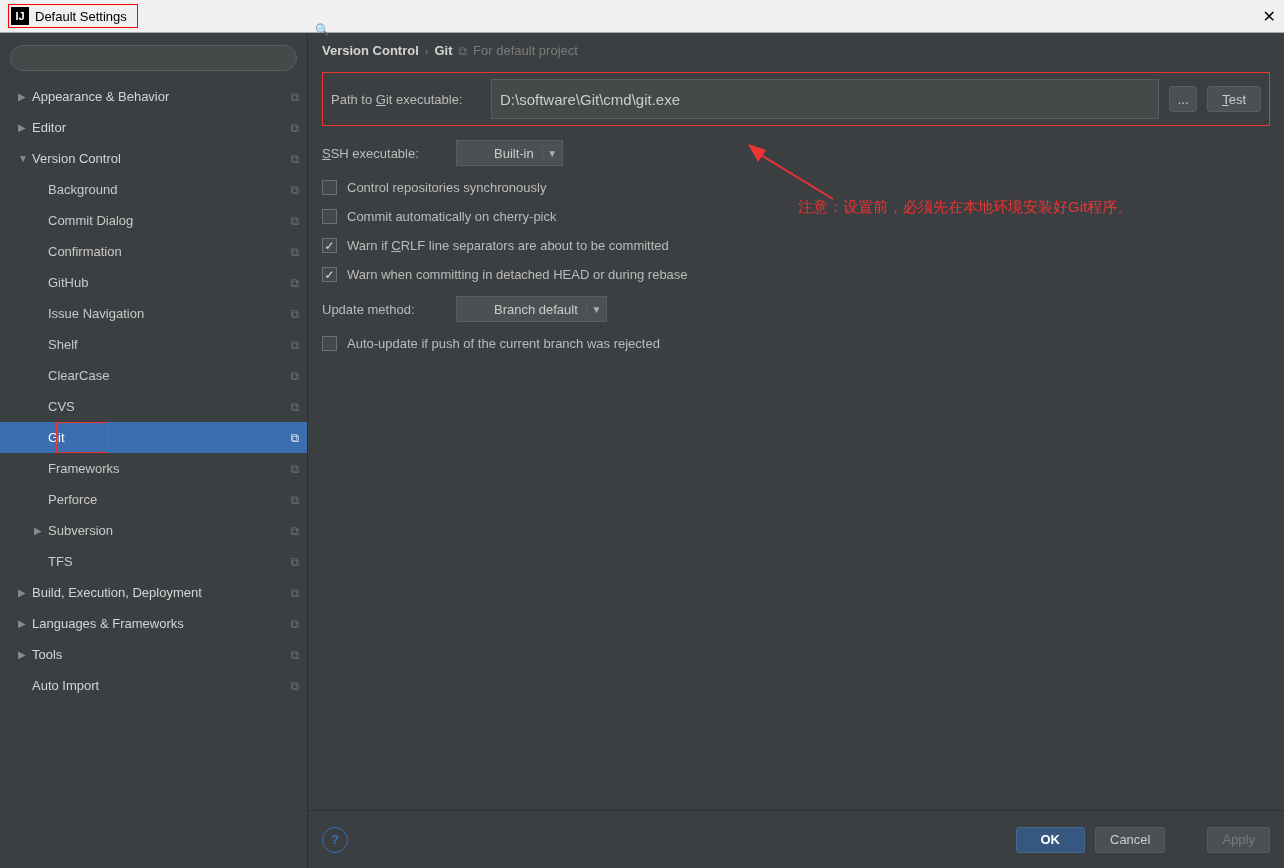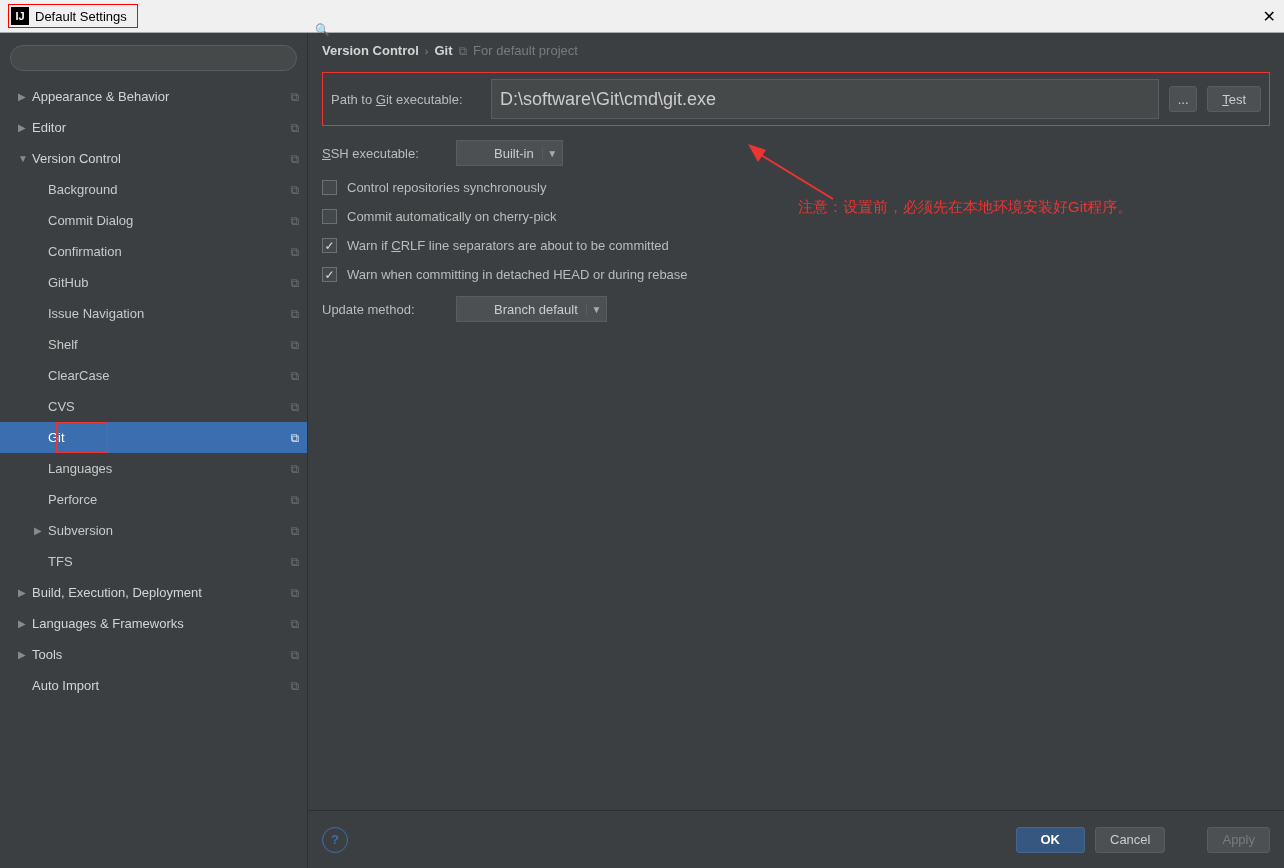--- a/index.html
+++ b/index.html
@@ -60,21 +60,21 @@
 .red-annotation {
   position:absolute; top:134px; left:490px; color:#e33; font-size:15px; pointer-events:none;
 }
 .red-arrow {
   position:absolute; top:80px; left:440px; width:90px; height:60px; pointer-events:none;
 }
 .form-row { display:flex; align-items:center; margin-bottom:14px; gap:10px; }
 .form-label { color:#bbb; min-width:150px; }
 .form-label.short { min-width:124px; }
 .text-input {
-  background:#45494a; border:1px solid #5a5d5f; color:#ccc; padding:4px 8px; height:40px; font-size:18px;
+  background:#45494a; border:1px solid #5a5d5f; color:#ccc; padding:4px 8px; height:40px; font-size:15px;
 }
 .text-input.wide { flex:1; }
 .btn {
   background:#4c5052; border:1px solid #5a5d5f; color:#ccc; padding:4px 14px; height:26px; cursor:pointer; font-size:13px;
   border-radius:3px;
 }
 .btn.small { padding:2px 6px; width:28px; text-align:center; }
 .select {
   background:#4c5052; border:1px solid #5a5d5f; color:#ccc; height:26px; display:flex; align-items:center; cursor:pointer;
 }
@@ -164,21 +164,21 @@
       <div class="tree-item tree-child">
           <span class="label">CVS</span>
           <span class="copy-icon">⧉</span>
         </div>
       <div class="tree-item tree-child selected">
         <span class="red-box-sidebar"></span>
         <span class="label">Git</span>
           <span class="copy-icon">⧉</span>
       </div>
       <div class="tree-item tree-child">
-          <span class="label">Languages</span>
+          <span class="label">Frameworks</span>
           <span class="copy-icon">⧉</span>
         </div>
       <div class="tree-item tree-child">
           <span class="label">Perforce</span>
           <span class="copy-icon">⧉</span>
         </div>
       <div class="tree-item tree-child">
           <span class="arrow" style="margin-left:-14px">▶</span>
           <span class="label">Subversion</span>
           <span class="copy-icon">⧉</span>
@@ -259,20 +259,24 @@
       </div>
 
       <div class="form-row">
         <span class="form-label short">Update method:</span>
         <div class="select">
           <span class="sel-text">Branch default</span>
           <span class="sel-arrow">▼</span>
         </div>
       </div>
 
+      <div class="check-row">
+        <span class="checkbox"></span>
+        <span class="check-label">Auto-update if push of the current branch was rejected</span>
+      </div>
 
 
     </div>
 
     <div class="footer">
       <div class="help">?</div>
       <div class="footer-spacer"></div>
       <button class="btn primary">OK</button>
       <button class="btn">Cancel</button>
       <button class="btn disabled">Apply</button>

